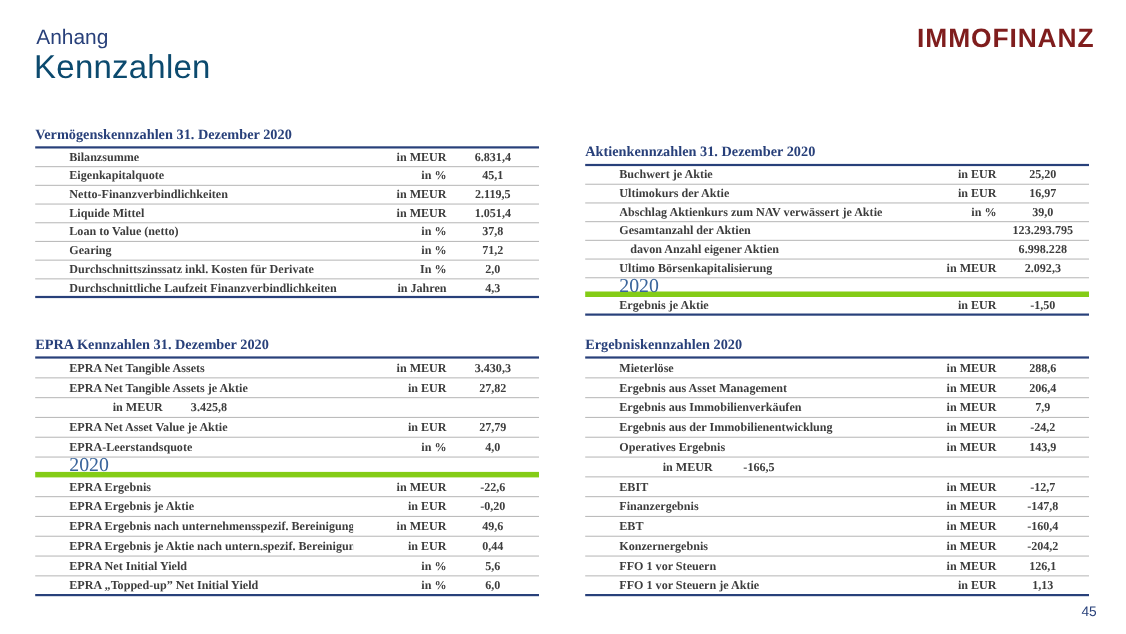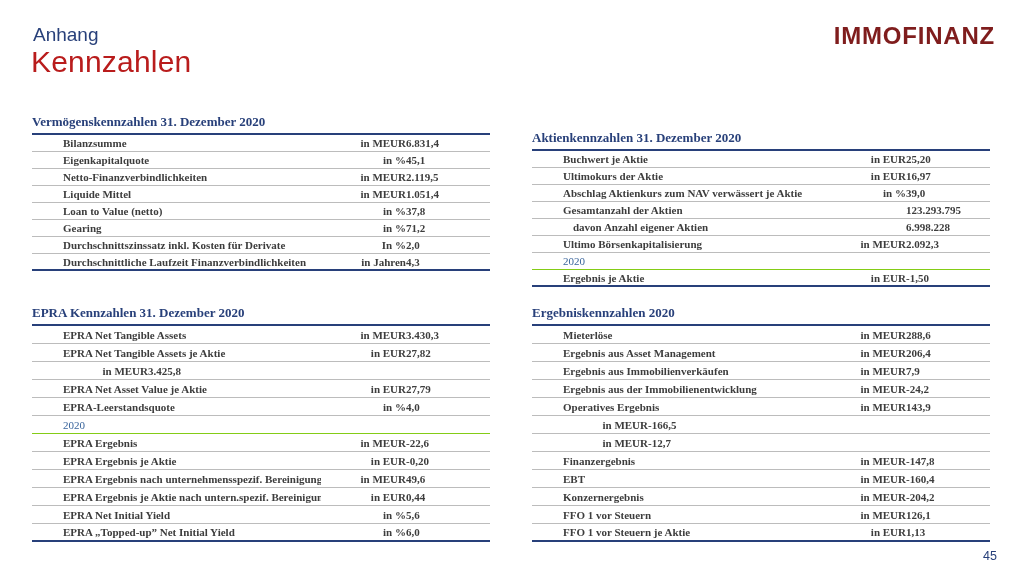--- a/index.html
+++ b/index.html
@@ -9,21 +9,21 @@
     background:#ffffff;
     font-family:"Liberation Sans", sans-serif;
     overflow:hidden;
   }
   .eyebrow {
     position:absolute; left:33px; top:24px;
     font-size:19px; color:#28407a; font-weight:400;
   }
   .slide-title {
     position:absolute; left:31px; top:45px;
-    font-size:30px; color:#b91c1c; font-weight:500; letter-spacing:0.2px;
+    font-size:30px; color:#0c4a6e; font-weight:500; letter-spacing:0.2px;
   }
   .logo {
     position:absolute; right:29px; top:22px;
     font-size:24px; font-weight:700; color:#7f1d1d; letter-spacing:0.8px;
   }
   .pagenum {
     position:absolute; right:27px; bottom:13px;
     font-size:12.5px; color:#28407a;
   }
   .quad { position:absolute; width:458px;font-family:Liberation Serif, serif; }
@@ -37,25 +37,25 @@
     white-space:nowrap;
   }
   .row {
     display:flex; align-items:center;
     height:17px; border-bottom:1px solid #bcbcbc;
     font-size:11px; font-weight:600; color:#3d3d3d;padding-left:31px;
   }
   .quad.bottom .row { height:18px; }
   .row .label { flex:1; white-space:nowrap; overflow:hidden; }
   .row .unit  { width:85px; text-align:right; white-space:nowrap; }
-  .row .value { width:84px; text-align:left; white-space:nowrap; }
+  .row .value { width:84px; text-align:center; white-space:nowrap; }
   .row.indent .label { padding-left:10px; }
   .row.sub {
-    color:#3a659c; font-weight:400; font-size:11px;
-    border-bottom:1px solid #84cc16;
+    color:#3a659c; font-weight:400; font-size:18px;
+    border-bottom:5px solid #84cc16;
   }
   .row.last { border-bottom:2.5px solid #28407a; }
 </style>
 </head>
 <body>
 
 <div class="eyebrow">Anhang</div>
 <div class="slide-title">Kennzahlen</div>
 <div class="logo">IMMOFINANZ</div>
 
@@ -228,20 +228,21 @@
     <div class="row">
       <span class="label">Operatives Ergebnis</span>
       <span class="unit">in MEUR</span>
       <span class="value">143,9</span>
     </div>
     <div class="row">
       <span class="unit">in MEUR</span>
       <span class="value">-166,5</span>
     </div>
     <div class="row">
+      <span class="label">EBIT</span>
       <span class="unit">in MEUR</span>
       <span class="value">-12,7</span>
     </div>
     <div class="row">
       <span class="label">Finanzergebnis</span>
       <span class="unit">in MEUR</span>
       <span class="value">-147,8</span>
     </div>
     <div class="row">
       <span class="label">EBT</span>

